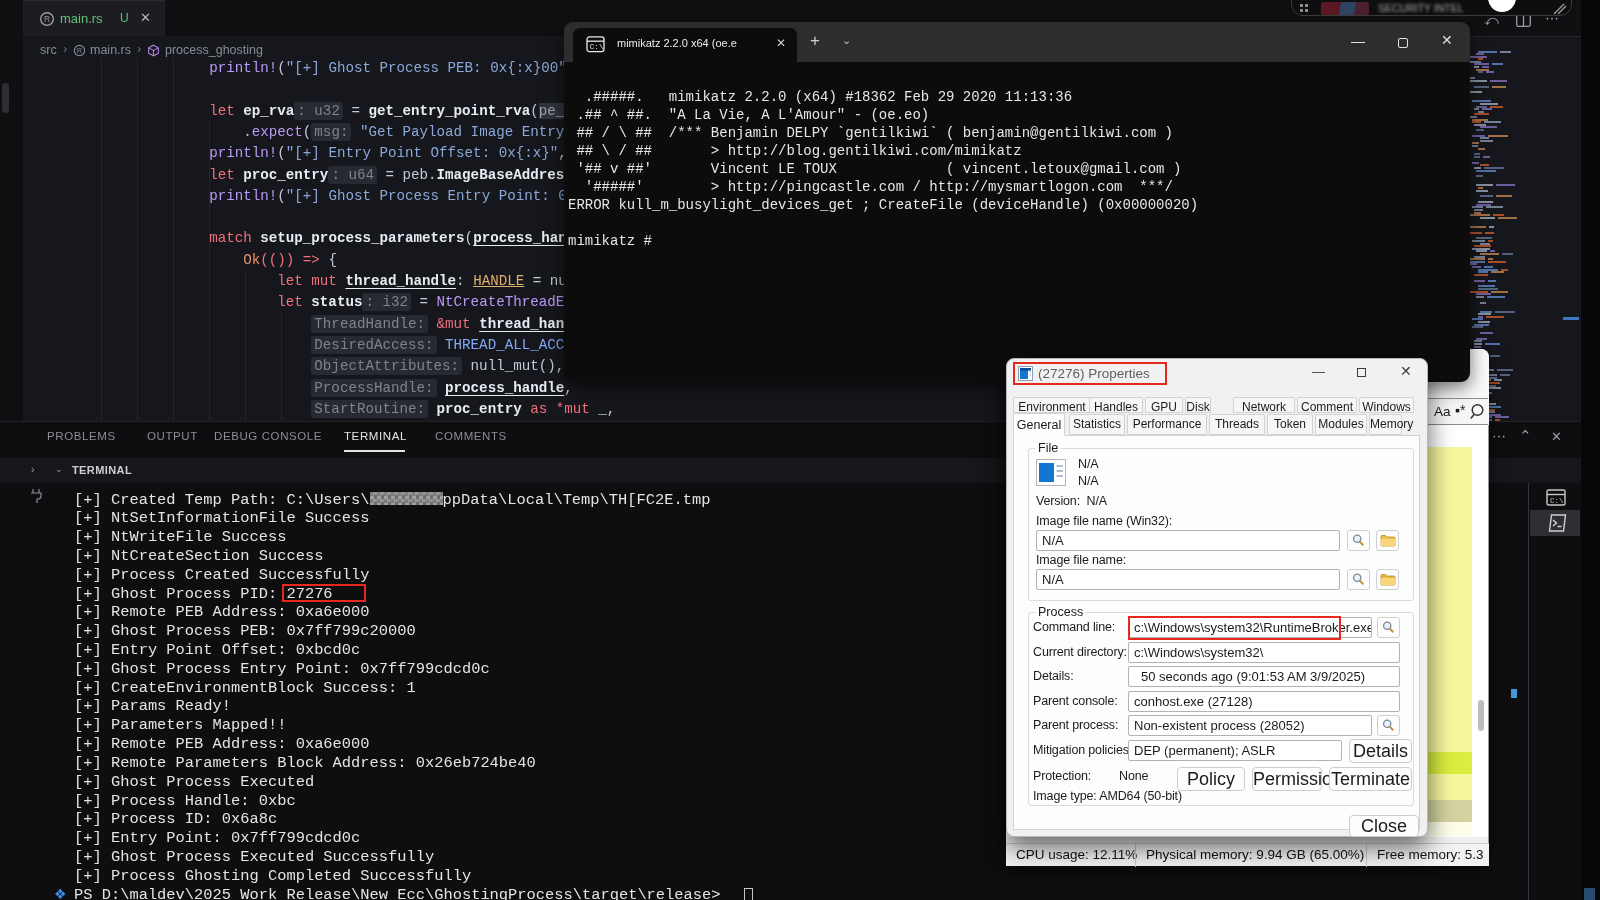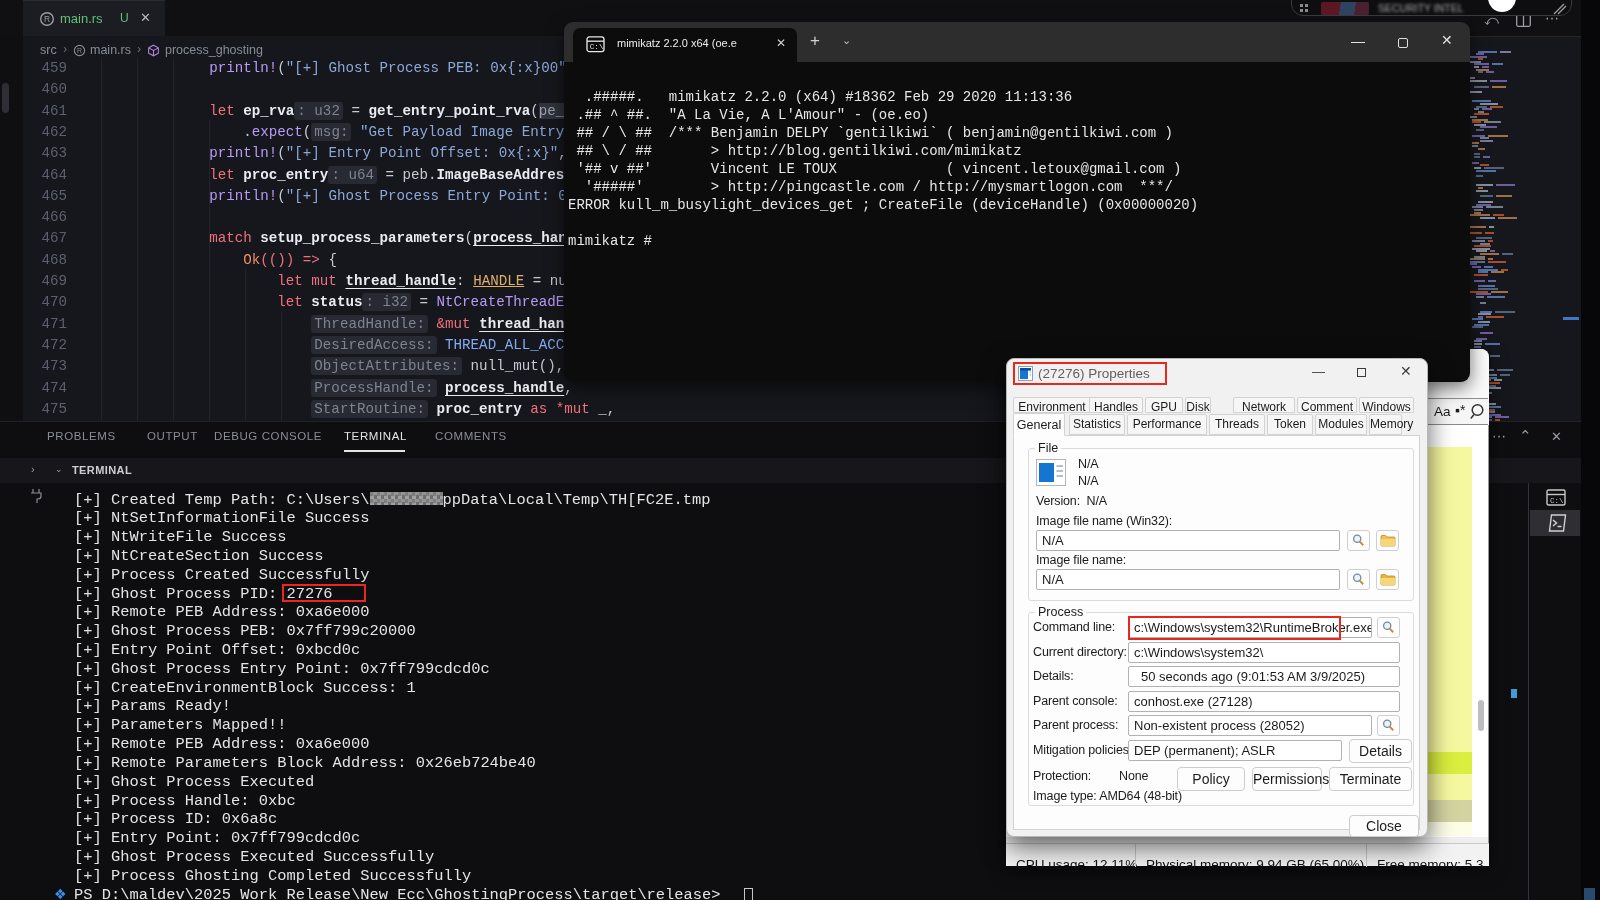--- a/index.html
+++ b/index.html
@@ -49,21 +49,21 @@
 .pact { position:absolute; top:9px; color:#9a9da3; font-size:14px; }
 
 
 #phw { left:1006px; top:349px; width:483px; height:517px; background:#efefef; border-radius:8px 8px 0 0; box-shadow:0 4px 18px rgba(0,0,0,.5); border-right:1px solid rgba(40,40,40,.45); }
 #phw .top { position:absolute; left:0; top:0; width:483px; height:76px; background:#fafafa; border-radius:8px 8px 0 0; }
 #findbar { position:absolute; left:0; top:49px; width:482px; height:27px; background:#f6f6f6; border-top:1px solid #909090; border-bottom:1px solid #8a8a8a; }
 #findbar .aa { position:absolute; left:428px; top:5px; color:#1b1b1b; font-size:13.5px; }
 #findbar .rx { position:absolute; left:449px; top:3px; color:#1b1b1b; font-size:14px; }
 #phlist { position:absolute; left:0; top:76px; width:482px; height:412px; background:#fff; }
 #statusbar { position:absolute; left:0; top:494px; width:483px; height:23px; background:#f2f2f2; border-top:1px solid #c9c9c9; font-size:13.5px; color:#111; }
-#statusbar span { position:absolute; top:3px;margin-top:10px; }
+#statusbar span { position:absolute; top:3px; }
 #statusbar i { position:absolute; top:0; width:1px; height:23px; background:#c9c9c9; }
 
 
 #mimi { left:564px; top:22px; width:906px; height:360px; background:#0c0c0c; border-radius:9px; box-shadow:0 6px 18px rgba(0,0,0,.55); }
 #mimi .bar { position:absolute; left:0; top:0; width:906px; height:40px; background:#2d2d2d; border-radius:9px 9px 0 0; }
 #mimi .tab { position:absolute; left:9px; top:6px; width:224px; height:34px; background:#0c0c0c; border-radius:7px 7px 0 0; }
 #mimi .tab .ti { position:absolute; left:44px; top:9px; color:#ececec; font-size:11px; white-space:nowrap; }
 #mimi .tab .tx { position:absolute; left:203px; top:8px; color:#cfcfcf; font-size:12px; }
 #mimi .plus { position:absolute; left:246px; top:9px; color:#d0d0d0; font-size:17px; font-weight:300; }
 #mimi .dd  { position:absolute; left:278px; top:12px; color:#c0c0c0; font-size:11px; }
@@ -78,21 +78,21 @@
 #dlg .dmin { position:absolute; left:305px; top:5px; color:#3c3c3c; font-size:13px; }
 #dlg .dmax { position:absolute; left:350px; top:9px; width:9px; height:9px; border:1px solid #3c3c3c; }
 #dlg .dx { position:absolute; left:393px; top:4px; color:#3c3c3c; font-size:14px; }
 .dtab { position:absolute; z-index:2; background:#f6f6f6; border:1px solid #d2d2d2; border-radius:2px 2px 0 0; font-size:12px; color:#1b1b1b; text-align:center; padding-top:2px; }
 .dtab.act { background:#fdfdfd; border-bottom:1px solid #fdfdfd; font-size:12.5px; padding-top:4px; z-index:3; }
 .grp { position:absolute; border:1px solid #dcdcdc; border-radius:3px; }
 .glabel { position:absolute; background:#fdfdfd; color:#1b1b1b; font-size:12.5px; padding:0 3px; }
 .dlb { position:absolute; color:#1b1b1b; font-size:12.5px; letter-spacing:-0.15px; white-space:nowrap; }
 .fld { position:absolute; height:21px; background:#fff; border:1px solid #b2b2b2; border-radius:2px; font-size:13px; color:#1b1b1b; line-height:19px; white-space:nowrap; overflow:hidden; }
 .sqbtn { position:absolute; width:23px; height:21px; background:#fdfdfd; border:1px solid #cfcfcf; border-radius:3px; text-align:center; padding-top:2px; }
-.wbtn { position:absolute; background:#fdfdfd; border:1px solid #cdcdcd; border-radius:4px; font-size:14px; color:#1b1b1b; text-align:center; }
+.wbtn { position:absolute; background:#fdfdfd; border:1px solid #cdcdcd; border-radius:4px; font-size:18px; color:#1b1b1b; text-align:center; }
 
 .redbox { position:absolute; border:2px solid #e8281e; z-index:60; }
 
 
 #overlay { left:1291px; top:-14px; width:281px; height:30px; background:#0e0e10; border:1px solid #3a3a3c; border-radius:12px; z-index:70; }
 </style></head><body>
 <div id="stage">
 
 <div class="abs" id="tabbar"></div>
 <div class="abs" id="tab1">
@@ -118,37 +118,20 @@
       </svg>
 <span style="position:absolute;left:165px;top:7px">process_ghosting</span>
     </div>
 <div class="abs" id="editor">
   <div class="ig" style="left:101px;top:0;height:363px"></div>
   <div class="ig" style="left:137px;top:0;height:363px"></div>
   <div class="ig" style="left:173px;top:0;height:363px"></div>
   <div class="ig" style="left:209px;top:63px;height:300px"></div>
   <div class="ig" style="left:245px;top:212px;height:151px"></div>
   <div class="ig" style="left:281px;top:255px;height:108px"></div>
-  <pre id="gutter">459
-460
-461
-462
-463
-464
-465
-466
-467
-468
-469
-470
-471
-472
-473
-474
-475</pre>
   <pre id="code">            <span class="mac">println!</span>(<span class="str">"[+] Ghost Process PEB: 0x{:x}00"</span>, peb_addr);
 
             <span class="kw">let </span><span class="wht">ep_rva</span><span class="inl">: u32</span> = <span class="wht">get_entry_point_rva</span>(<span class="hbx">pe_file</span>, pe_offset)
                 .<span class="mac">expect</span>(<span class="inl">msg:</span> <span class="str">"Get Payload Image Entry Point RVA Failed"</span>);
             <span class="mac">println!</span>(<span class="str">"[+] Entry Point Offset: 0x{:x}"</span>, ep_rva);
             <span class="kw">let </span><span class="wht">proc_entry</span><span class="inl">: u64</span> = peb.<span class="wht">ImageBaseAddress</span> <span class="kw">as</span> u64 + ep_rva;
             <span class="mac">println!</span>(<span class="str">"[+] Ghost Process Entry Point: 0x"</span>, proc_entry);
 
             <span class="kw">match </span><span class="wht">setup_process_parameters</span>(<span class="und">process_handle</span>, &amp;peb) {
                 <span class="ok">Ok</span><span class="kw">(())</span> <span class="kw">=&gt;</span> {
@@ -523,21 +506,21 @@
         <line x1="8.8" y1="8.6" x2="12.2" y2="12.2" stroke="#c09040" stroke-width="2"></line>
       </svg></div>
     <div class="dlb" style="left:1033px;top:743px">Mitigation policies:</div>
     <div class="fld" style="left:1128px;top:740px;width:214px;padding-left:5px">DEP (permanent); ASLR</div>
     <div class="wbtn" style="left:1349px;top:739px;width:63px;height:24px;line-height:22px">Details</div>
     <div class="dlb" style="left:1033px;top:769px">Protection:</div>
     <div class="dlb" style="left:1119px;top:769px">None</div>
     <div class="wbtn" style="left:1177px;top:767px;width:68px;height:24px;line-height:22px">Policy</div>
     <div class="wbtn" style="left:1252px;top:767px;width:70px;height:24px;line-height:22px">Permissions</div>
     <div class="wbtn" style="left:1329px;top:767px;width:83px;height:24px;line-height:22px">Terminate</div>
-    <div class="dlb" style="left:1033px;top:789px">Image type: AMD64 (48-bit)</div>
+    <div class="dlb" style="left:1033px;top:789px">Image type: AMD64 (50-bit)</div>
     <div class="wbtn" style="left:1349px;top:815px;width:70px;height:22px;line-height:20px">Close</div>
 
 <div class="redbox" style="left:1013px;top:362px;width:154px;height:23px"></div>
 <div class="redbox" style="left:1128px;top:616px;width:213px;height:24px"></div>
 <div class="redbox" style="left:282px;top:584px;width:84px;height:18px"></div>
 
 <div class="abs" id="overlay">
   <div class="abs" style="left:8px;top:17px;width:3px;height:3px;background:#8a8a8a;box-shadow:5px 0 #8a8a8a,0 5px #8a8a8a,5px 5px #8a8a8a"></div>
   <div class="abs" style="left:29px;top:15px;width:48px;height:13px;border-radius:2px;background:linear-gradient(100deg,#5c1822 0 40%,#2e4360 40% 70%,#4a2030 70%)"></div>
   <div class="abs" style="left:86px;top:15px;color:rgba(255,255,255,.62);font-size:10.5px;filter:blur(1.5px);white-space:nowrap">SECURITY INTEL</div>

